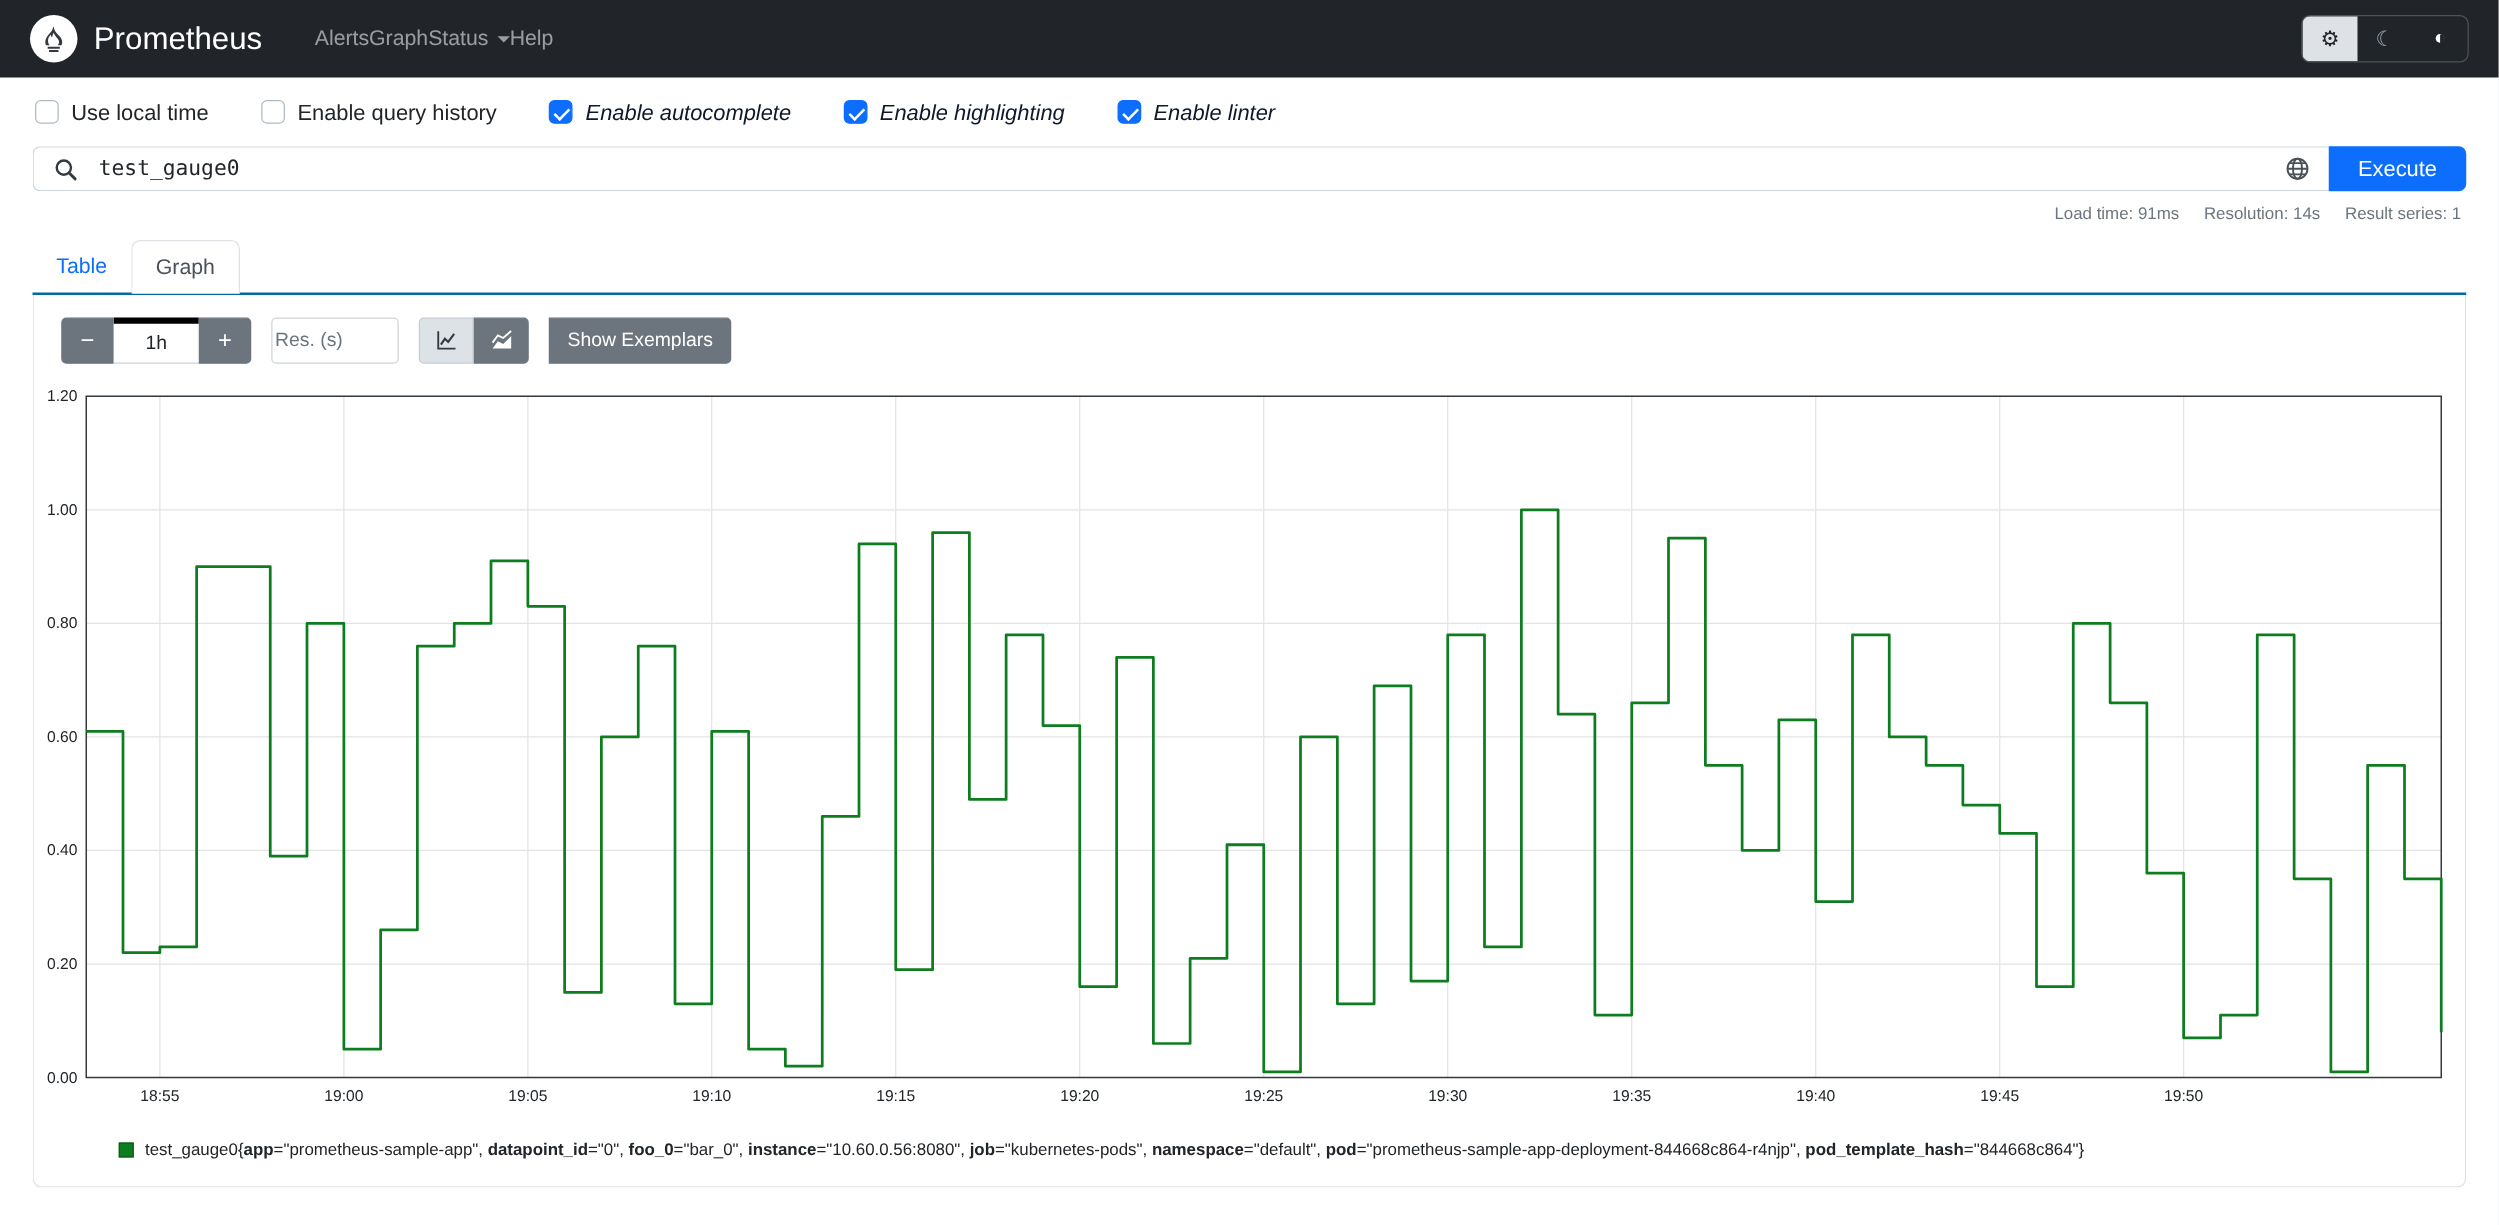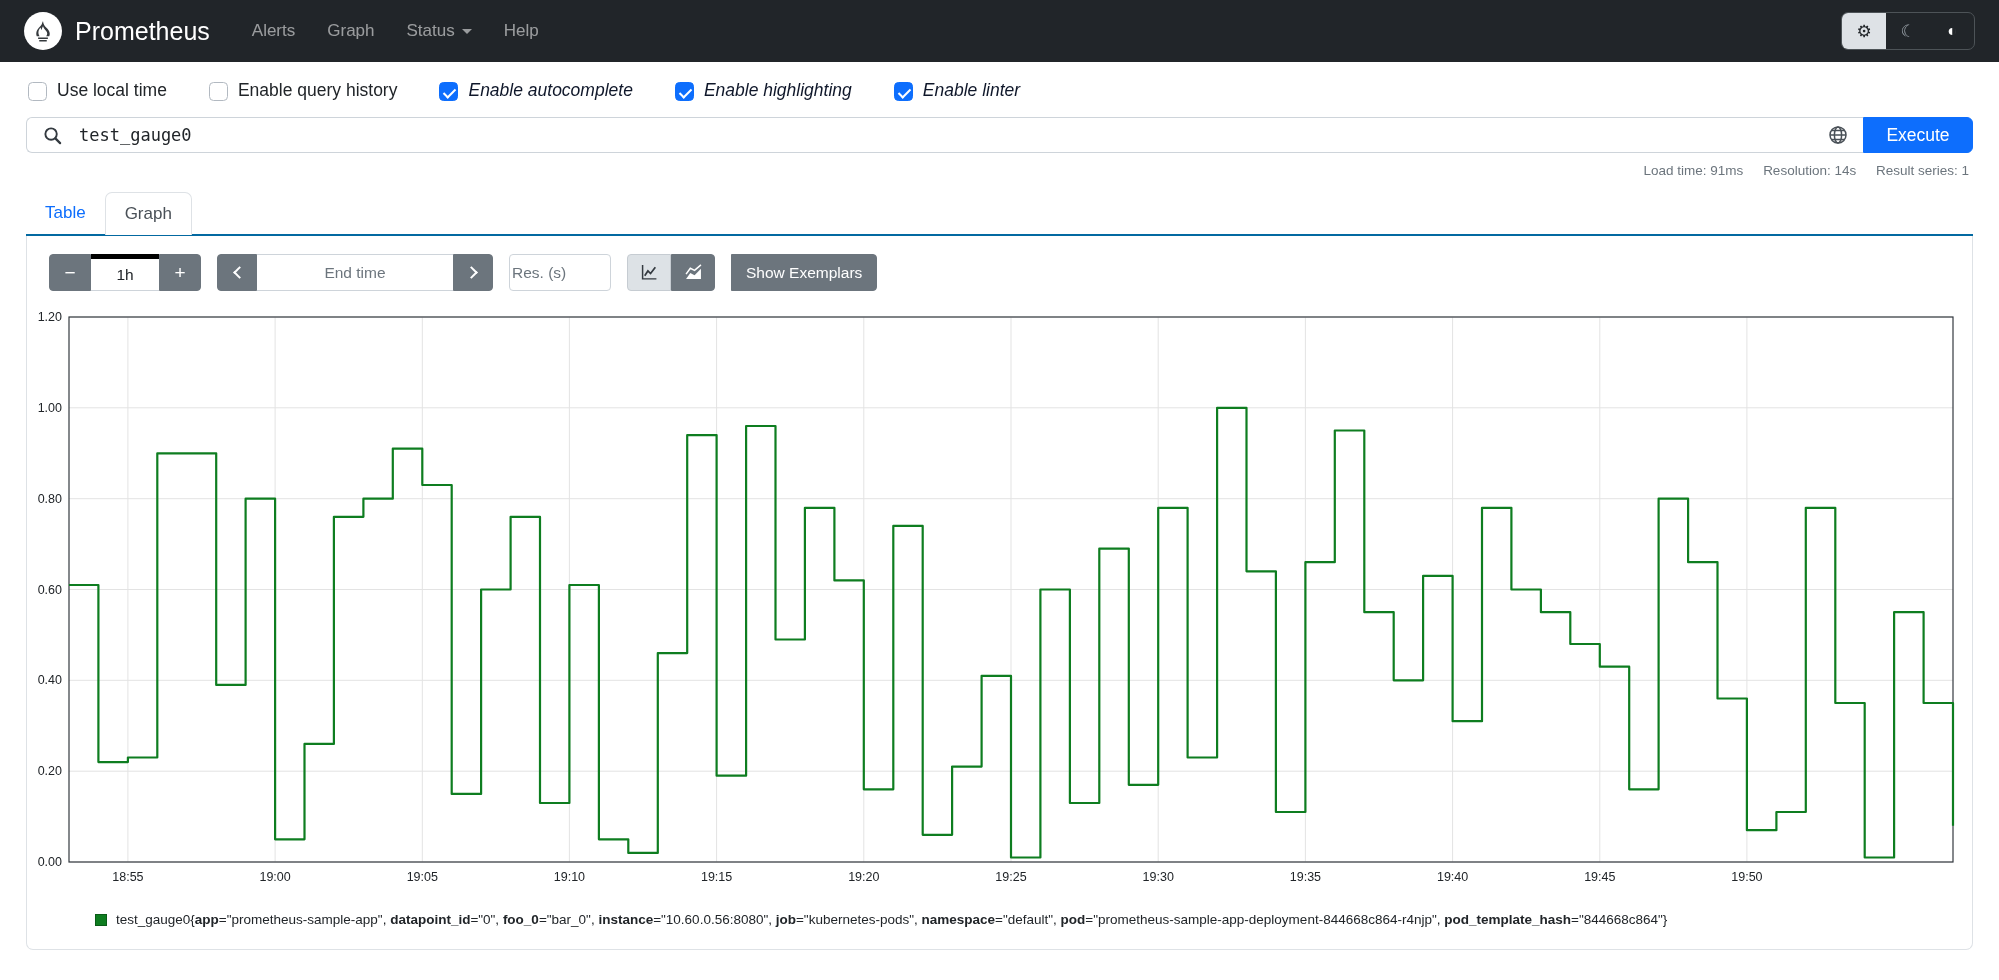--- a/index.html
+++ b/index.html
@@ -7,34 +7,34 @@
   body {
     width:1999px; height:980px; overflow:hidden;
     background:#ffffff; color:#212529;
     font-family:"Liberation Sans", sans-serif;
   }
   
   .navbar { background:#212529; height:62px; display:flex; align-items:center; padding:0 24px; }
   .brand-wrap { display:flex; align-items:center; cursor:pointer; }
   .logo-circle { width:38px; height:38px; border-radius:50%; background:#fff; display:flex; align-items:center; justify-content:center; }
   .brand { color:#fff; font-size:25px; margin-left:13px; }
-  .nav-links { display:flex; gap:32px; margin-left:42px; }
+  .nav-links { display:flex; margin-left:42px; }
   .nav-link { color:rgba(255,255,255,.55); font-size:17px; cursor:pointer; }
   .caret-down { display:inline-block; margin-left:7px; vertical-align:middle;
     border-left:5px solid transparent; border-right:5px solid transparent;
     border-top:5px solid rgba(255,255,255,.55); }
   .theme-group { margin-left:auto; display:flex; align-items:stretch; border:1px solid #4d5357; border-radius:7px; overflow:hidden; }
   .theme-btn { width:44px; height:36px; display:flex; align-items:center; justify-content:center; font-size:17px; cursor:pointer; }
   .theme-btn.settings { background:#dee2e6; color:#212529; }
   .theme-btn.moon { color:#9aa2a9; }
   .theme-btn.contrast { color:#ffffff; font-size:16px; }
 
   
   .options-bar { display:flex; align-items:center; gap:42px; padding:18px 28px 12px; }
-  .opt { display:flex; align-items:flex-end; gap:10px; font-size:17.5px; cursor:pointer; }
+  .opt { display:flex; align-items:flex-start; gap:10px; font-size:17.5px; cursor:pointer; }
   .opt.blue { color:#0f172a;font-style:italic; }
   .cb { width:19px; height:19px; border-radius:4.5px; border:1px solid #b2b9c1; background:#fff; position:relative; flex:none; }
   .cb.checked { background:#0d6efd; border-color:#0d6efd; }
   .cb.checked::after { content:""; position:absolute; left:6px; top:2.5px; width:5px; height:10px;
     border:solid #fff; border-width:0 2.2px 2.2px 0; transform:rotate(45deg); }
 
   
   .query-bar { display:flex; margin:4px 26px 0; height:36px; }
   .query-group { flex:1; display:flex; align-items:center; border:1px solid #ced4da; border-right:none; border-radius:6px 0 0 6px; background:#fff; }
   .search-cell, .globe-cell { width:50px; display:flex; align-items:center; justify-content:center; flex:none; }
@@ -172,29 +172,20 @@
 
 <div class="panel">
 
   <div class="controls">
     <div class="group">
       <button class="cbtn stepper-btn rad-l">−</button>
       <div class="range-display">1h</div>
       <button class="cbtn stepper-btn rad-r">+</button>
     </div>
 
-    <div class="group">
-      <button class="cbtn chev-btn rad-l">
-          <span class="chev left"></span>
-        </button>
-      <input class="endtime-input" placeholder="End time" style="">
-      <button class="cbtn chev-btn rad-r">
-          <span class="chev right"></span>
-        </button>
-    </div>
 
     <input class="res-input" placeholder="Res. (s)" style="">
 
     <div class="group">
       <button class="cbtn ct-btn ct-line rad-l">
         <svg width="17" height="17" viewBox="0 0 16 16">
             <path d="M1.5 1v13h13" stroke="currentColor" stroke-width="1.4" fill="none"></path>
             <path d="M3.5 11 6.5 6.5 9 9 13.5 3" stroke="currentColor" stroke-width="1.6" fill="none"></path>
           </svg>
       </button>

